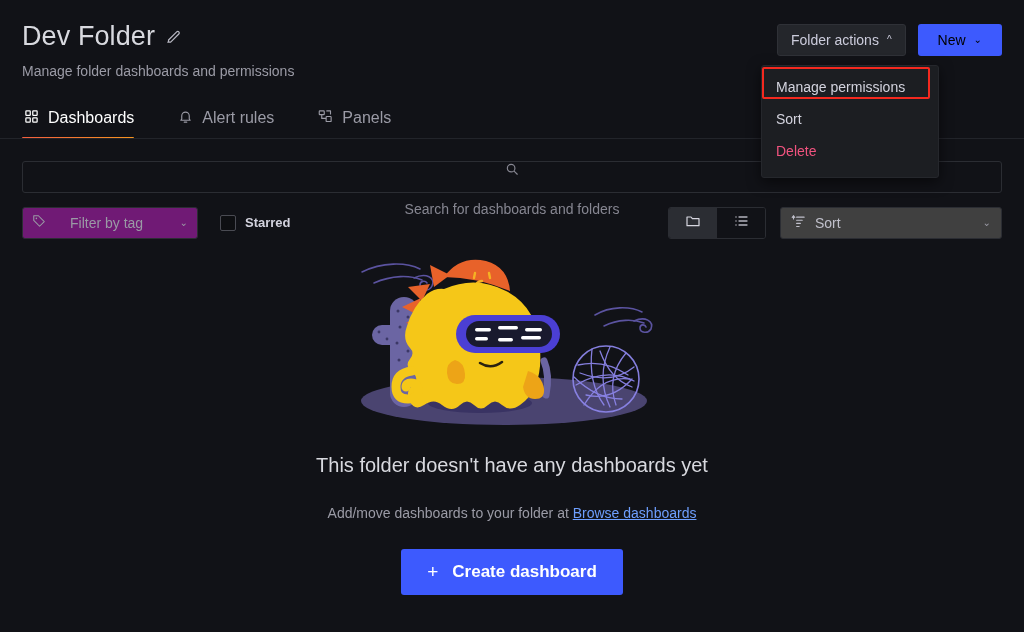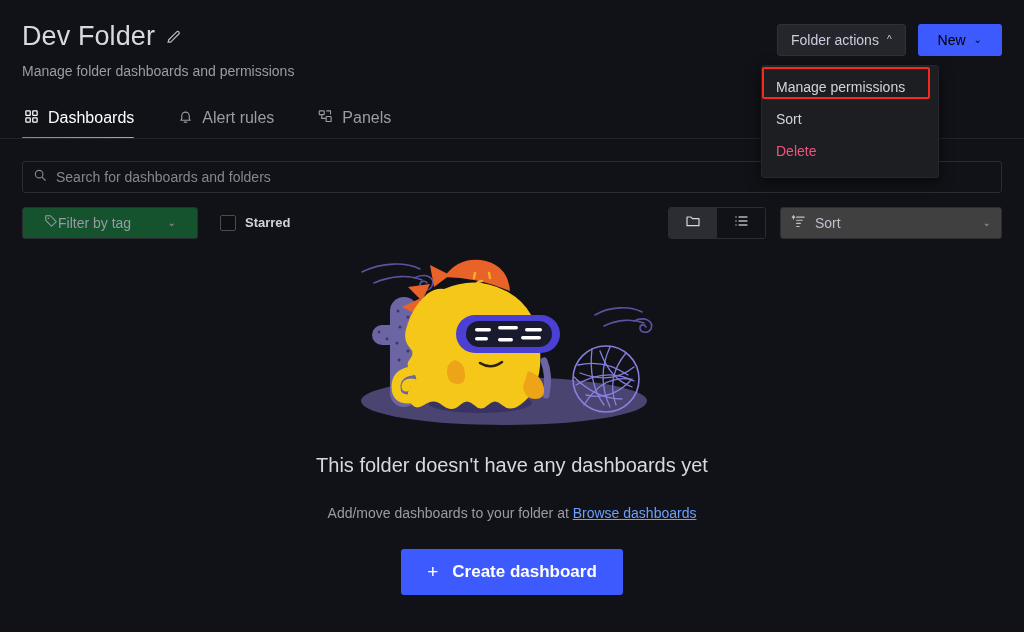--- a/index.html
+++ b/index.html
@@ -68,29 +68,29 @@
     height: 2px; border-radius: 2px;
     background: linear-gradient(90deg, #f55f3e, #f79520);
   }
   .tab-divider { position: absolute; left: 0; right: 0; bottom: 0; height: 1px; background: #22242a; }
 
   
   .content { padding: 0 22px; }
   .searchbar {
     margin-top: 22px; height: 32px; background: #111217;
     border: 1px solid #2b2d33; border-radius: 3px;
-    display: flex; align-items: center; gap: 9px; padding: 0 10px;
+    display: flex; align-items: center; gap: 21px; padding: 0 10px; flex-direction: column;
   }
   .search-placeholder { font-size: 14px; color: #868691; }
 
   
   .filterrow { margin-top: 14px; display: flex; align-items: center; height: 32px; }
   .tagselect {
-    width: 176px; height: 32px; background: #14532d; border: 1px solid #2b2d33;
-    border-radius: 3px; display: flex; align-items: center; padding: 0 21px; gap: 0;
+    width: 176px; height: 32px; background: #701a75; border: 1px solid #2b2d33;
+    border-radius: 3px; display: flex; align-items: center; padding: 0 9px; gap: 24px;
     font-size: 14px; color: #9a9aa5; cursor: pointer;
   }
   .tagselect .chev { margin-left: auto; color: #9a9aa5; }
   .starred { display: flex; align-items: center; gap: 9px; margin-left: 22px; cursor: pointer; }
   .checkbox { width: 16px; height: 16px; border: 1px solid #4a4b53; border-radius: 2px; background: #0e0f12; }
   .starred-label { font-size: 13px; font-weight: 600; color: #d3d3de; }
 
   .right-controls { margin-left: auto; display: flex; align-items: center; gap: 14px; }
   .viewtoggle {
     display: flex; height: 32px; border: 1px solid #2b2d33; border-radius: 3px; overflow: hidden;

